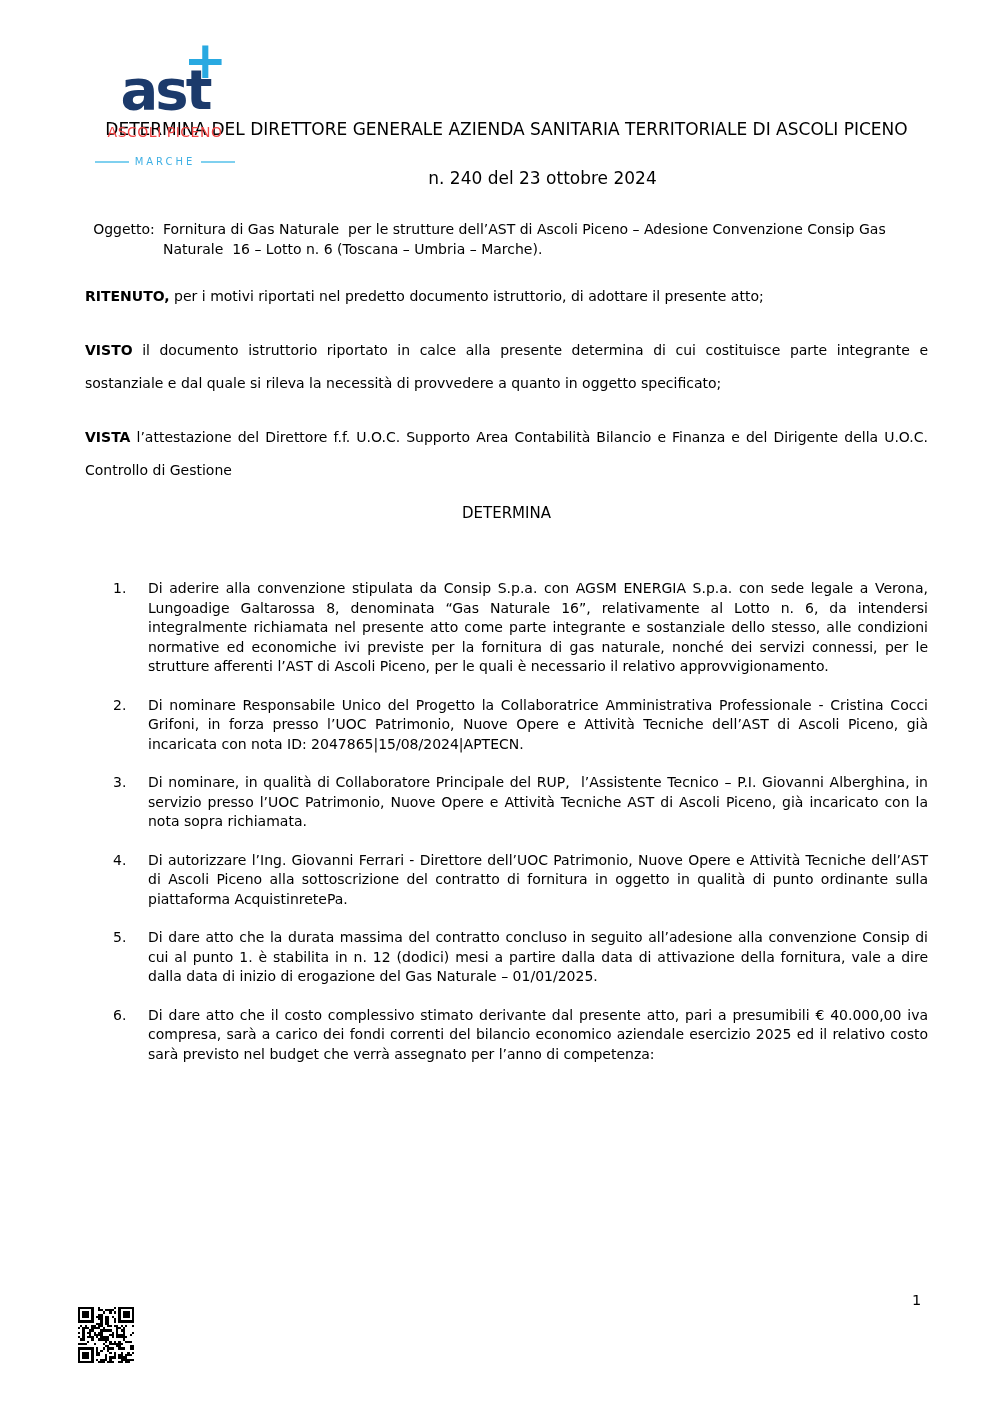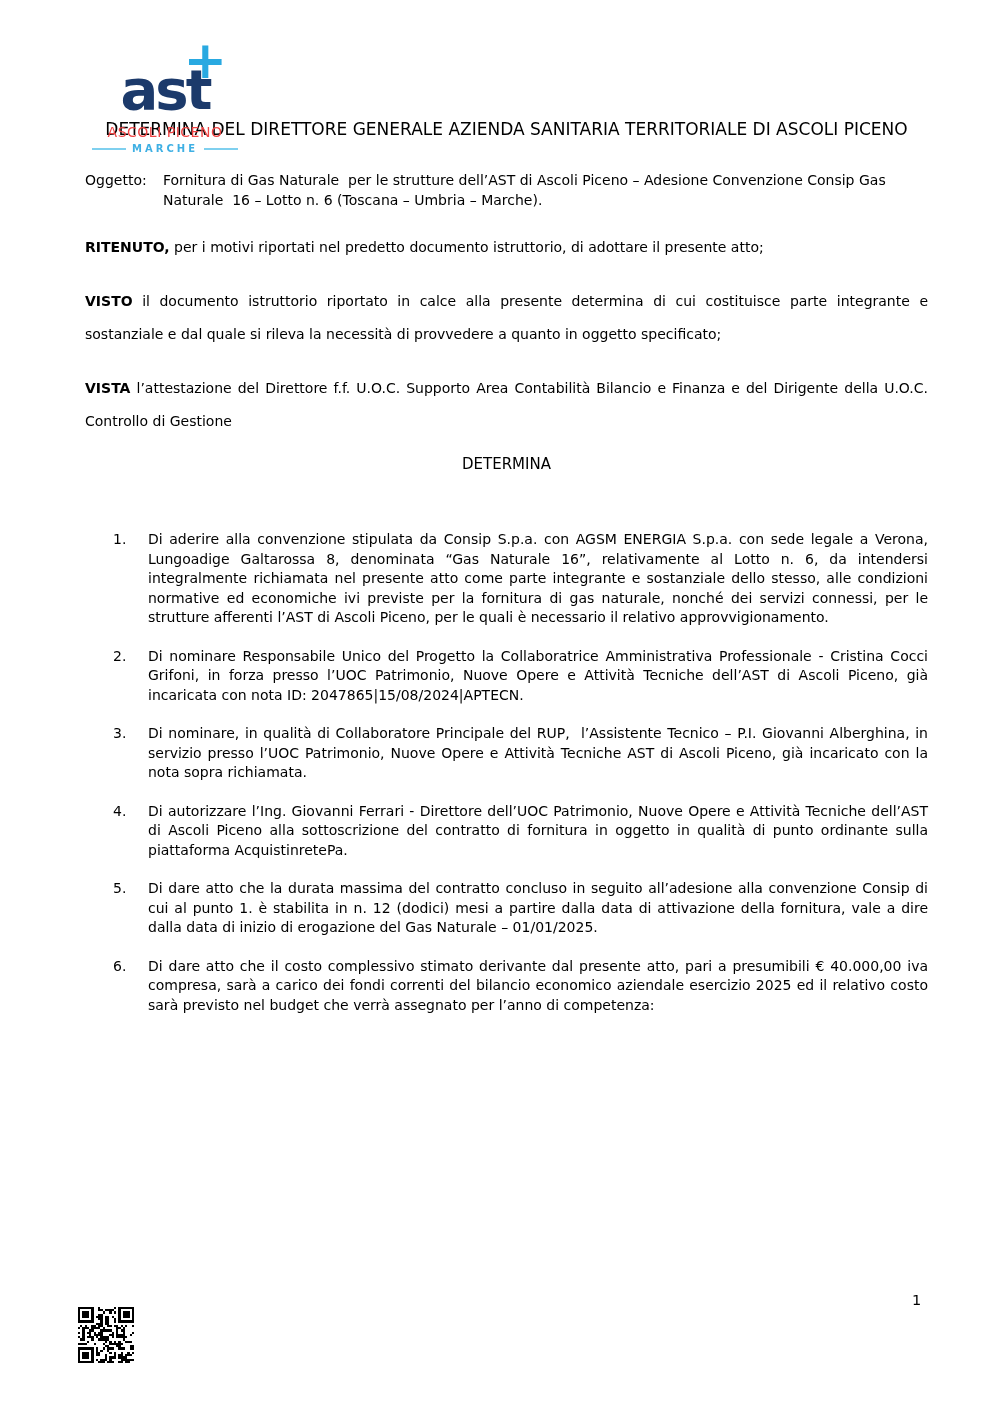--- a/index.html
+++ b/index.html
@@ -14,35 +14,35 @@
   
   .logo{position:absolute;left:85px;top:50px;width:160px;text-align:center;}
   .logo-mark{position:relative;height:80px;line-height:80px;
     font-weight:bold;font-size:56px;letter-spacing:-3px;color:#1c3a6b;}
   .logo-mark .as,.logo-mark .t{position:relative;z-index:1;}
   .logo-mark .plus{
     position:absolute;z-index:2;top:-16px;right:18px;
     font-size:52px;font-weight:bold;color:#29a9e1;letter-spacing:0;line-height:52px;
   }
   .logo-org{margin-top:-6px;font-size:14px;font-weight:normal;color:#ef4444;letter-spacing:.5px;white-space:nowrap;}
-  .logo-region{margin-top:3px;display:flex;align-items:center;justify-content:center;gap:6px;
-    font-size:10px;font-weight:bold;color:#3fb0e4;letter-spacing:3px;}
+  .logo-region{margin-top:16px;display:flex;align-items:center;justify-content:center;gap:6px;
+    font-size:10px;font-weight:normal;color:#3fb0e4;letter-spacing:3px;}
   .logo-region .rule{flex:0 0 34px;height:0;border-top:2px solid #7fd0ef;}
   
   .content{margin:0 72px 0 85px;padding-top:116px;}
   .title{
     margin:0 auto;max-width:810px;
     font-size:17px;font-weight:400;text-align:center;line-height:27px;
   }
   .doc-number{
     margin:22px 0 0;text-align:center;font-size:17px;line-height:27px;
     transform:translateX(36px);
   }
   .subject{display:flex;margin-top:27px;font-size:14px;line-height:20px;}
-  .subject .lbl{flex:0 0 78px;}
+  .subject .lbl{flex:0 0 78px;text-align:center;}
   .subject .txt{flex:1;white-space:pre-wrap;}
   .preamble p{margin:21px 0 0;font-size:14px;line-height:33px;text-align:justify;}
   .preamble b{font-weight:bold;}
   .determina-heading{margin:16px 0 0;text-align:center;font-size:15px;font-weight:400;line-height:20px;}
   .items{margin:56px 0 0;}
   .item{display:flex;padding-left:28px;margin-bottom:19px;font-size:14px;line-height:19.5px;}
   .item .num{flex:0 0 35px;}
   .item .txt{flex:1;text-align:justify;white-space:pre-wrap;}
   
   .qr{position:absolute;left:78px;top:1306px;width:56px;height:58px;}
@@ -60,20 +60,21 @@
       <span class="rule"></span>
       <span>MARCHE</span>
       <span class="rule"></span>
     </div>
   </div>
 
   <div class="content">
 
     <h1 class="title">DETERMINA DEL DIRETTORE GENERALE AZIENDA SANITARIA TERRITORIALE DI ASCOLI PICENO</h1>
 
+    <p class="doc-number">n. 240 del 23 ottobre 2024</p>
 
     <div class="subject">
       <span class="lbl">Oggetto:</span>
       <span class="txt">Fornitura di Gas Naturale  per le strutture dell’AST di Ascoli Piceno – Adesione Convenzione Consip Gas Naturale  16 – Lotto n. 6 (Toscana – Umbria – Marche).</span>
     </div>
 
     <div class="preamble">
       <p><b>RITENUTO,</b><span> per i motivi riportati nel predetto documento istruttorio, di adottare il presente atto;</span></p>
       <p><b>VISTO</b><span> il documento istruttorio riportato in calce alla presente determina di cui costituisce parte integrante e sostanziale e dal quale si rileva la necessità di provvedere a quanto in oggetto specificato;</span></p>
       <p><b>VISTA</b><span> l’attestazione del Direttore f.f. U.O.C. Supporto Area Contabilità Bilancio e Finanza e del Dirigente della U.O.C. Controllo di Gestione</span></p>

